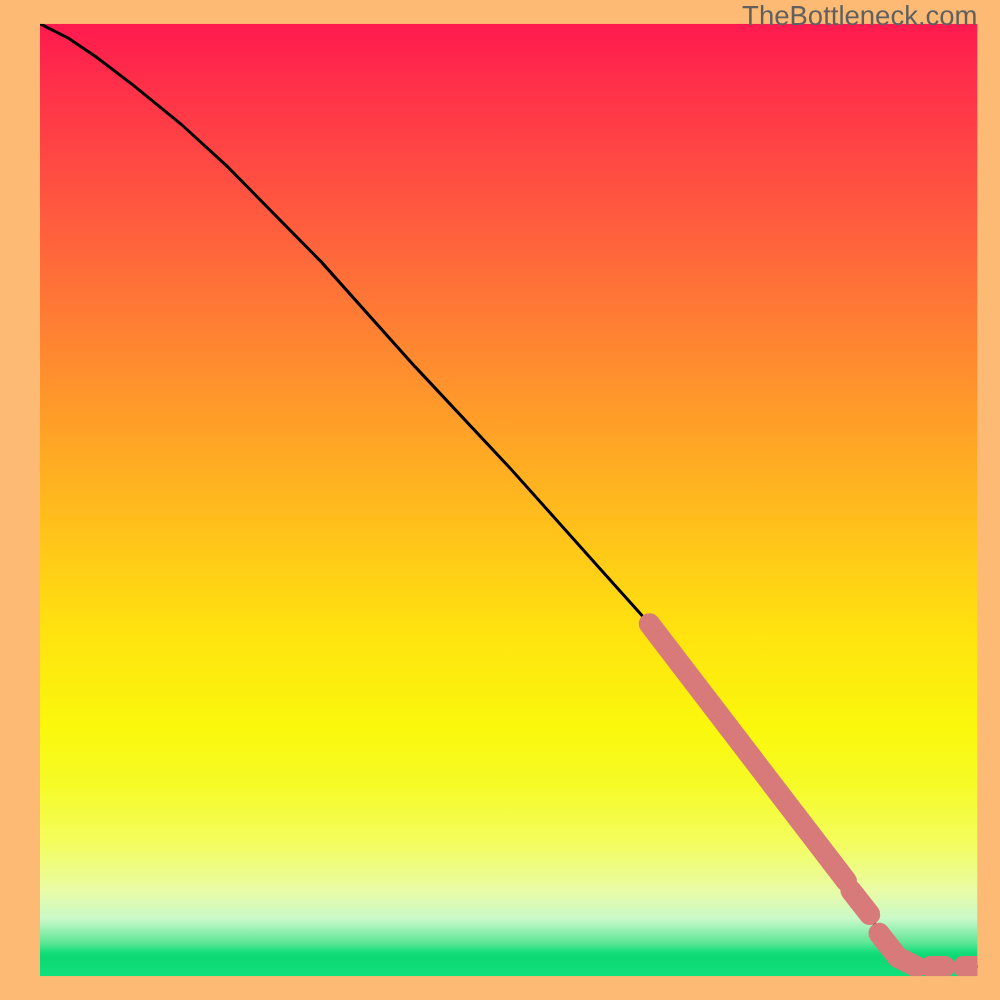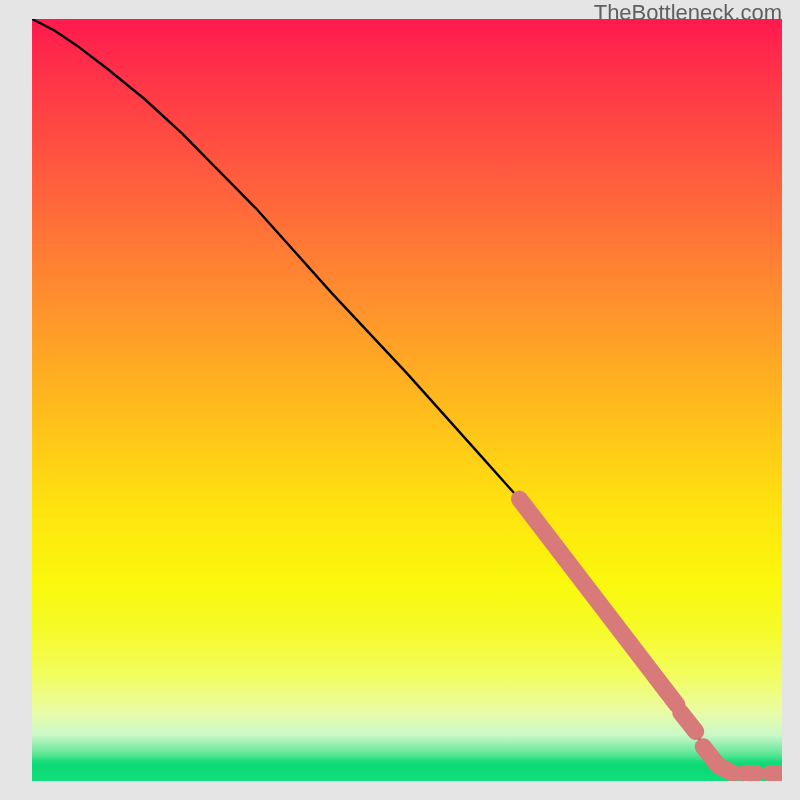--- a/index.html
+++ b/index.html
@@ -10,21 +10,21 @@
     height: 800px;
     position: relative;
     font-family: Arial, Helvetica, sans-serif;
   }
   .frame {
     position: absolute;
     top: 0;
     left: 0;
     width: 800px;
     height: 800px;
-    background: #e5e5e5;
+    background: #fdba74;
   }
   .plot {
     position: absolute;
     left: 32px;
     top: 19px;
     width: 750px;
     height: 762px;
     overflow: hidden;
   }
   .gradient {

